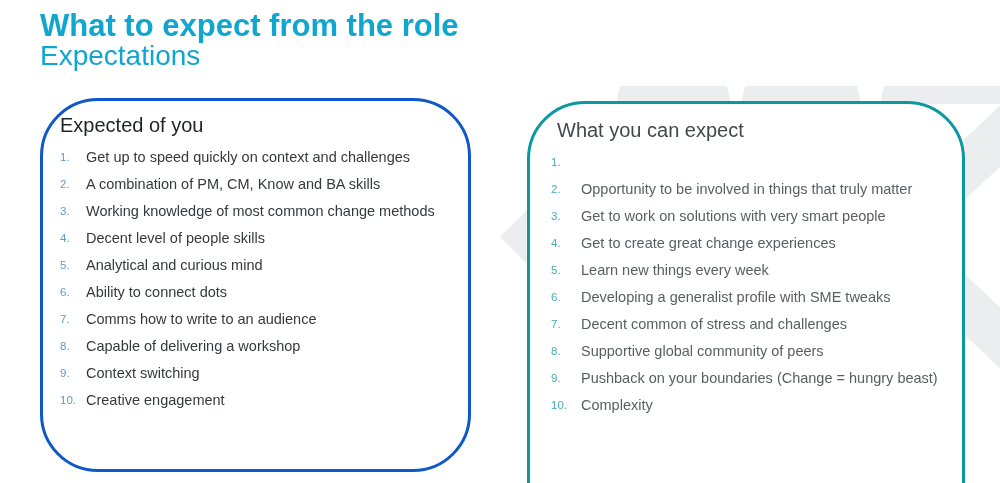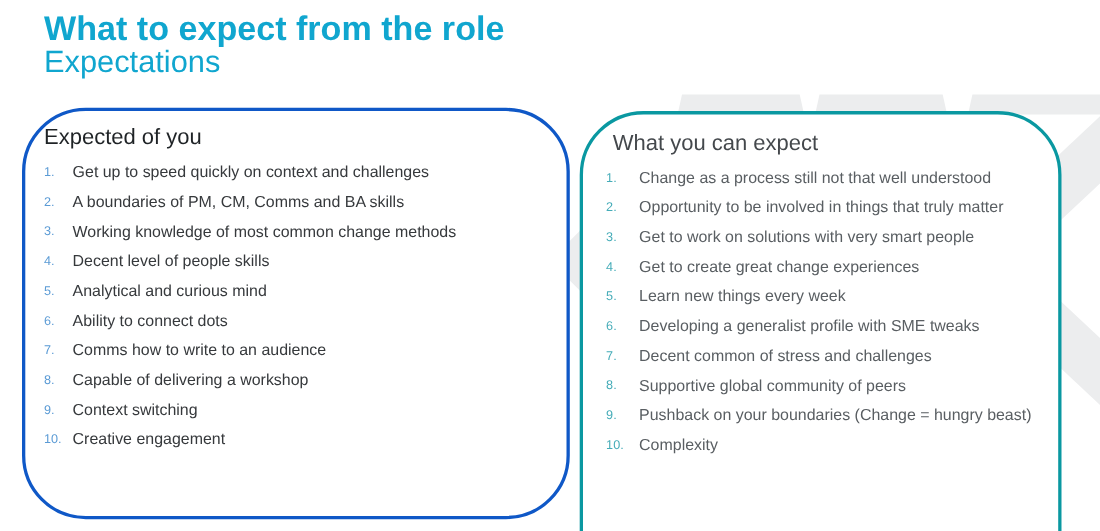--- a/index.html
+++ b/index.html
@@ -24,21 +24,21 @@
     margin: 0; font-size: 28px; line-height: 24px; font-weight: 400;
     color: #10a6cf;
   }
   .panel {
     position: absolute; z-index: 1;
     background: #ffffff;
     border: 3px solid;
     border-radius: 58px;
   }
   .panel-blue {
-    left: 20px; top: 98px; width: 498px; height: 374px;
+    left: 40px; top: 98px; width: 431px; height: 374px;
     border-color: #0f58c7;
   }
   .panel-teal {
     left: 527px; top: 101px; width: 438px; height: 452px;
     border-color: #0a98a1;
   }
   .panel h3 {
     margin: 0; font-weight: 400; font-size: 20px; line-height: 24px;
     color: #1f2326;
   }
@@ -78,21 +78,21 @@
 
 <section class="panel panel-blue">
   <h3>Expected of you</h3>
   <ol>
       <li>
         <span class="num">1.</span>
         <span class="txt">Get up to speed quickly on context and challenges</span>
       </li>
       <li>
         <span class="num">2.</span>
-        <span class="txt">A boundaries of PM, CM, Comms and BA skills</span>
+        <span class="txt">A combination of PM, CM, Know and BA skills</span>
       </li>
       <li>
         <span class="num">3.</span>
         <span class="txt">Working knowledge of most common change methods</span>
       </li>
       <li>
         <span class="num">4.</span>
         <span class="txt">Decent level of people skills</span>
       </li>
       <li>
@@ -120,21 +120,20 @@
         <span class="txt">Creative engagement</span>
       </li>
     </ol>
 </section>
 
 <section class="panel panel-teal">
   <h3>What you can expect</h3>
   <ol>
       <li>
         <span class="num">1.</span>
-        <span class="txt">Change as a process still not that well understood</span>
       </li>
       <li>
         <span class="num">2.</span>
         <span class="txt">Opportunity to be involved in things that truly matter</span>
       </li>
       <li>
         <span class="num">3.</span>
         <span class="txt">Get to work on solutions with very smart people</span>
       </li>
       <li>

